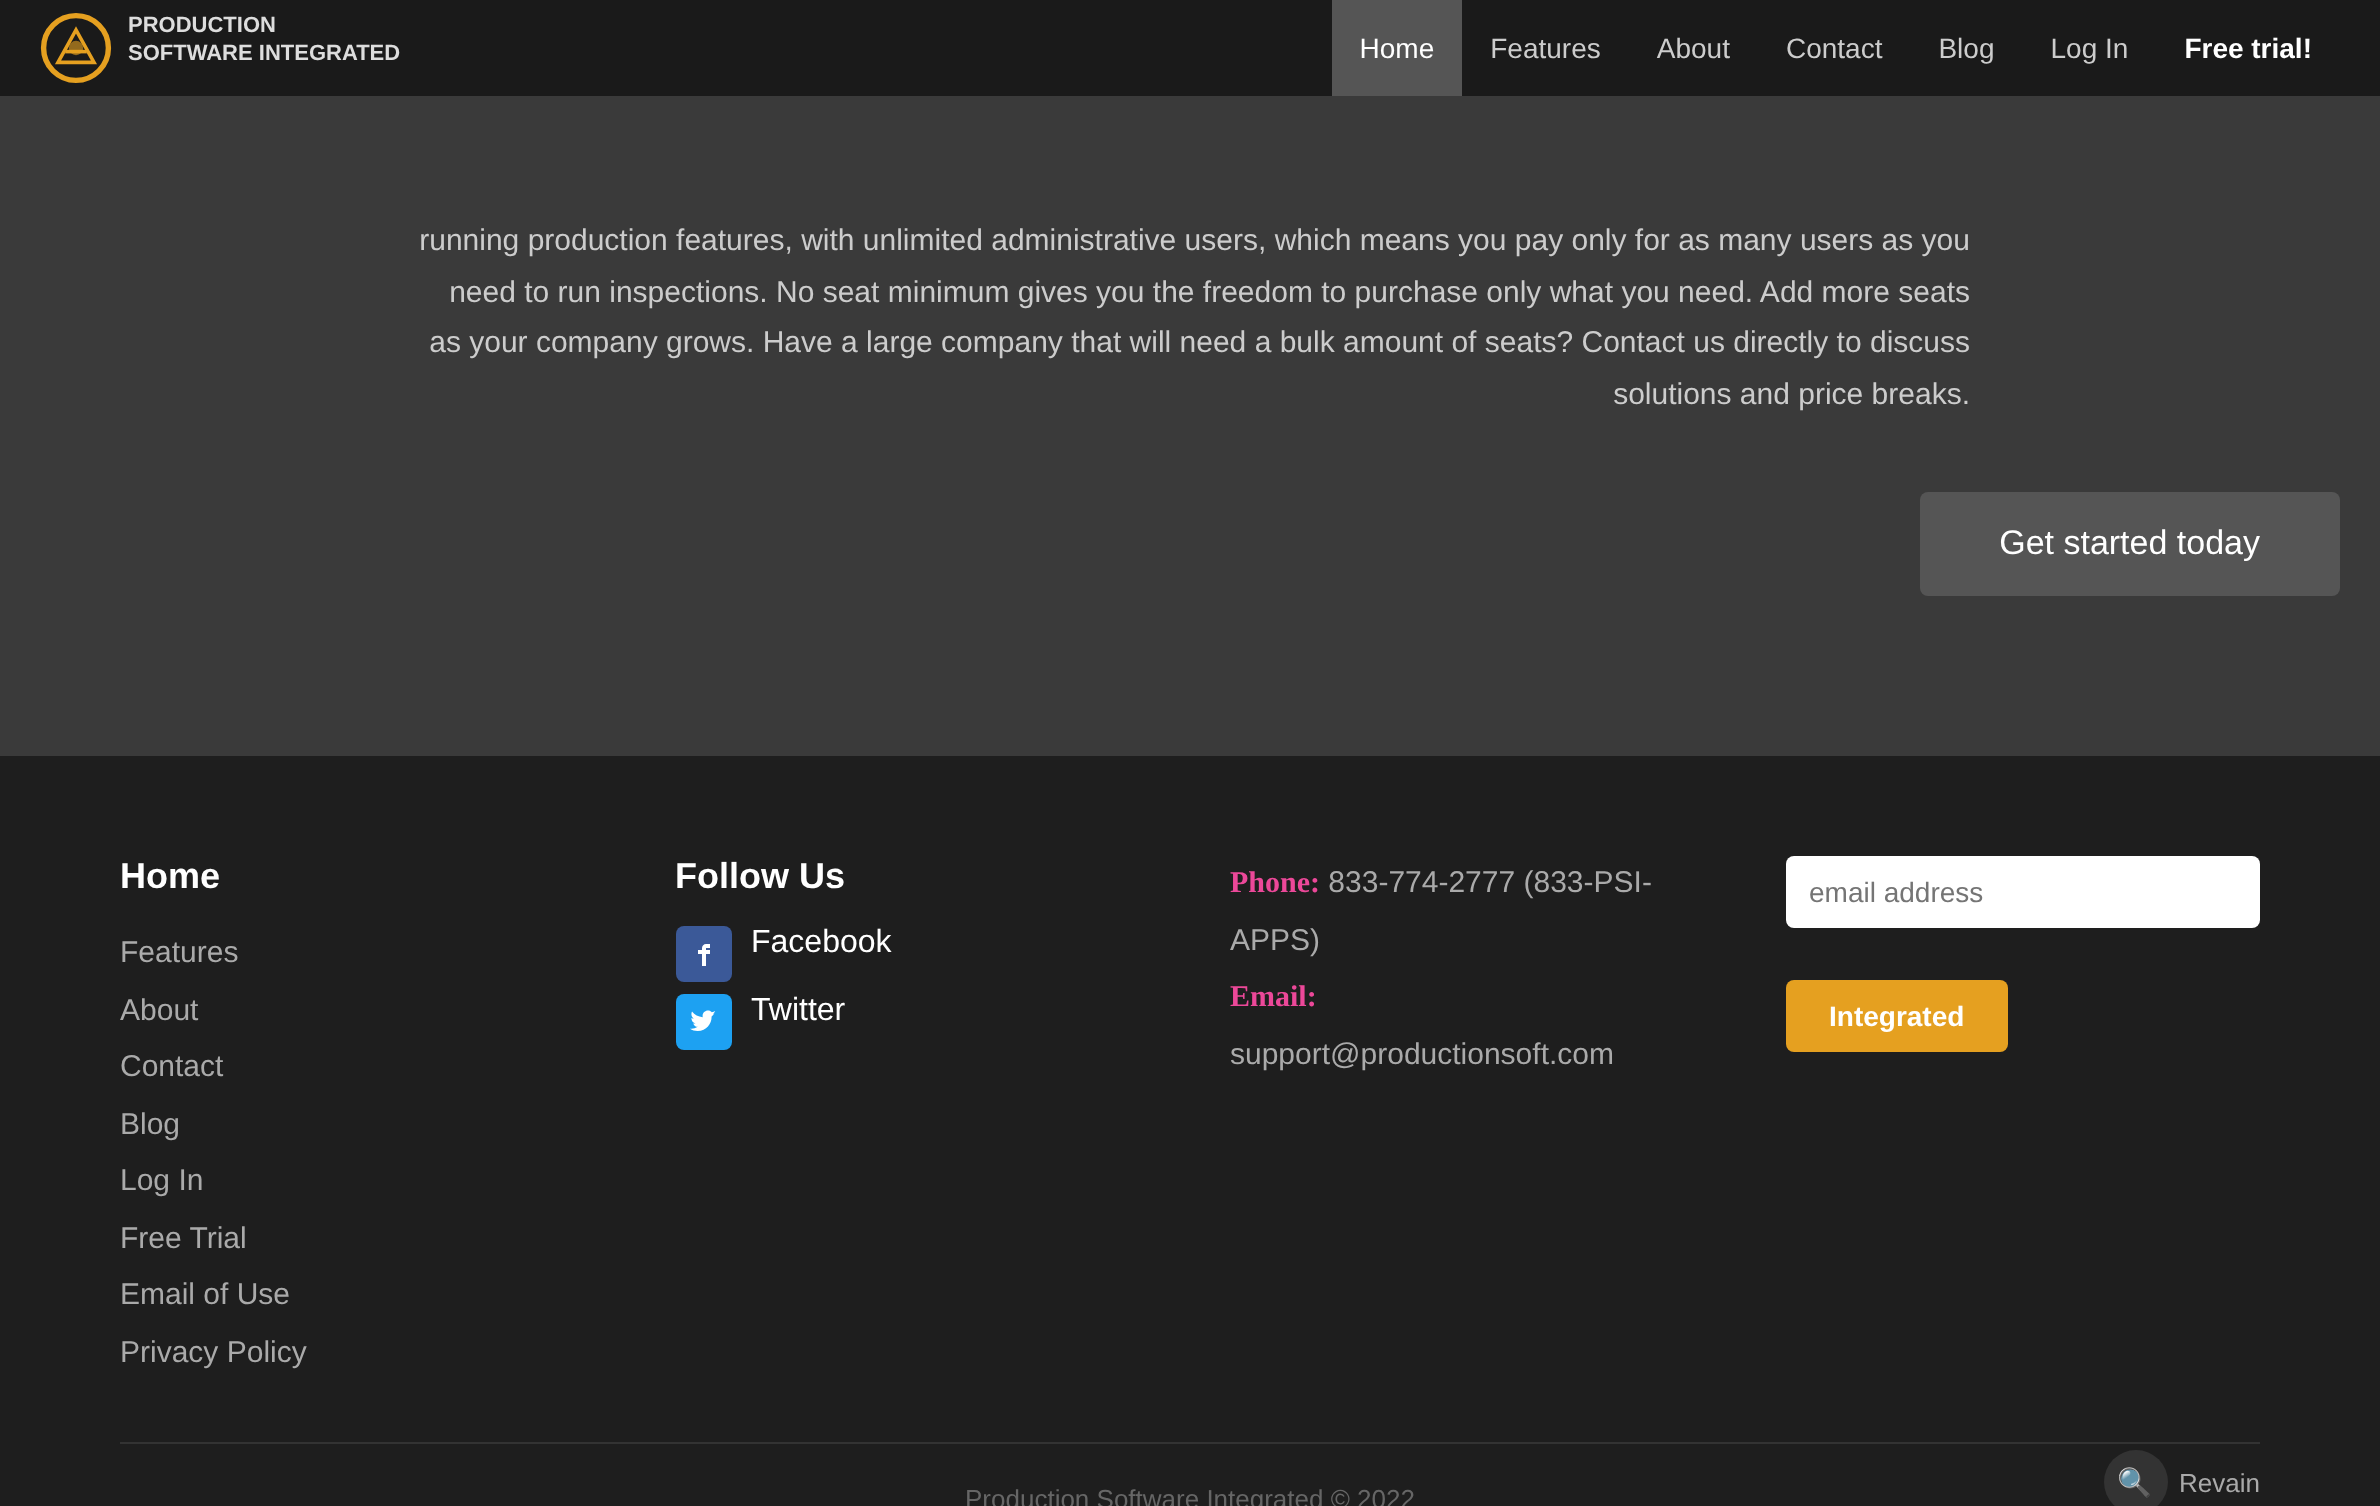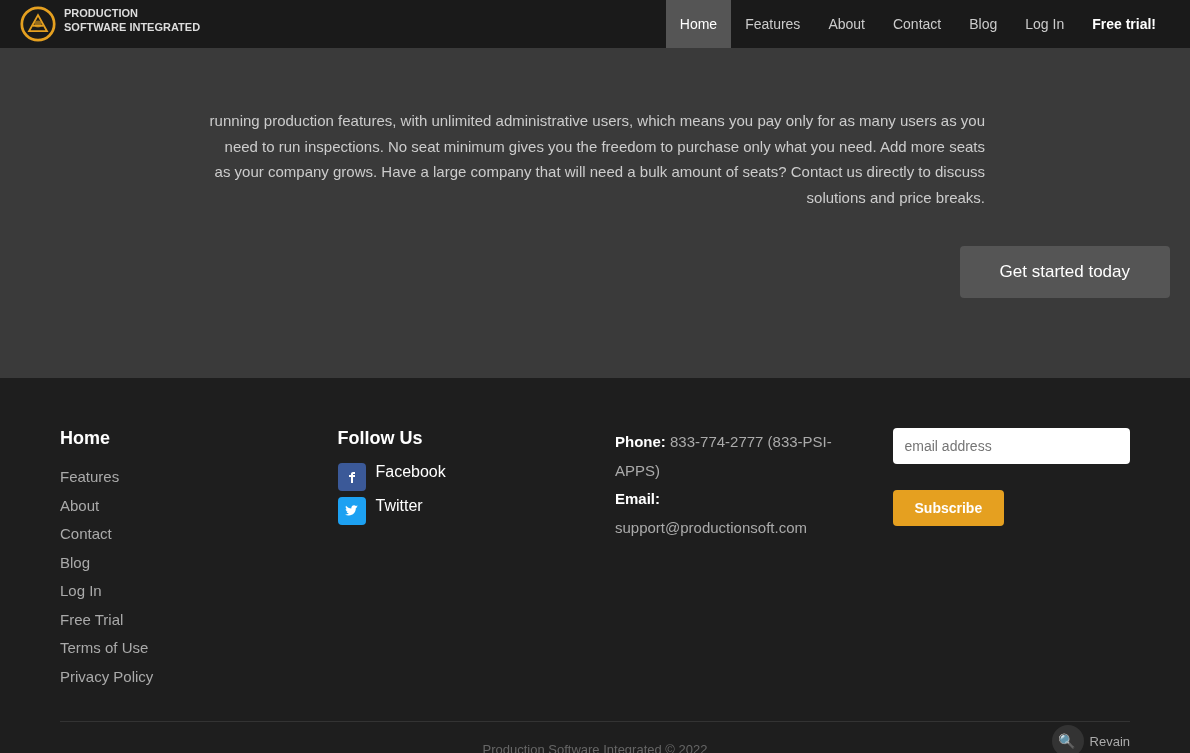--- a/index.html
+++ b/index.html
@@ -123,21 +123,21 @@
       font-size: 16px;
     }
     .facebook-icon { background: #3b5998; }
     .twitter-icon { background: #1da1f2; }
 
     .contact-label {
       color: #aaa;
       font-size: 14px;
       line-height: 1.8;
     }
-    .contact-label strong { color: #ffffff; }
+    .contact-label strong { color: #ec4899; font-family: Liberation Serif, serif; }
 
     
     .mailing-desc {
       color: #aaa;
       font-size: 13px;
       margin-bottom: 14px;
       line-height: 1.5;
     }
     .email-input {
       width: 100%;
@@ -223,21 +223,21 @@
   <div class="footer-grid">
 
     <div class="footer-col">
       <h3>Home</h3>
       <a>Features</a>
       <a>About</a>
       <a>Contact</a>
       <a>Blog</a>
       <a>Log In</a>
       <a>Free Trial</a>
-      <a>Terms of Use</a>
+      <a>Email of Use</a>
       <a>Privacy Policy</a>
     </div>
 
     <div class="footer-col">
       <h3>Follow Us</h3>
       <div class="social-link">
         <div class="social-icon facebook-icon">
           <svg width="14" height="14" viewBox="0 0 14 14" fill="white">
               <path d="M8 5H10V7H8V13H6V7H4V5H6V4C6 2.9 6.9 2 8 2H10V4H8V5Z"></path>
             </svg>
@@ -260,21 +260,21 @@
         <span>833-774-2777 (833-PSI-APPS)</span>
       </p>
       <p class="contact-label">
         <strong>Email:</strong>
         <span>support@productionsoft.com</span>
       </p>
     </div>
 
     <div class="footer-col">
       <input class="email-input" type="email" placeholder="email address" style="">
-      <button class="subscribe-btn">Subscribe</button>
+      <button class="subscribe-btn">Integrated</button>
     </div>
 
   </div>
 
   <div class="footer-bottom">
     <span>Production Software Integrated © 2022</span>
     <div class="revain-badge">
       <div class="revain-icon">🔍</div>
       <span>Revain</span>
     </div>

